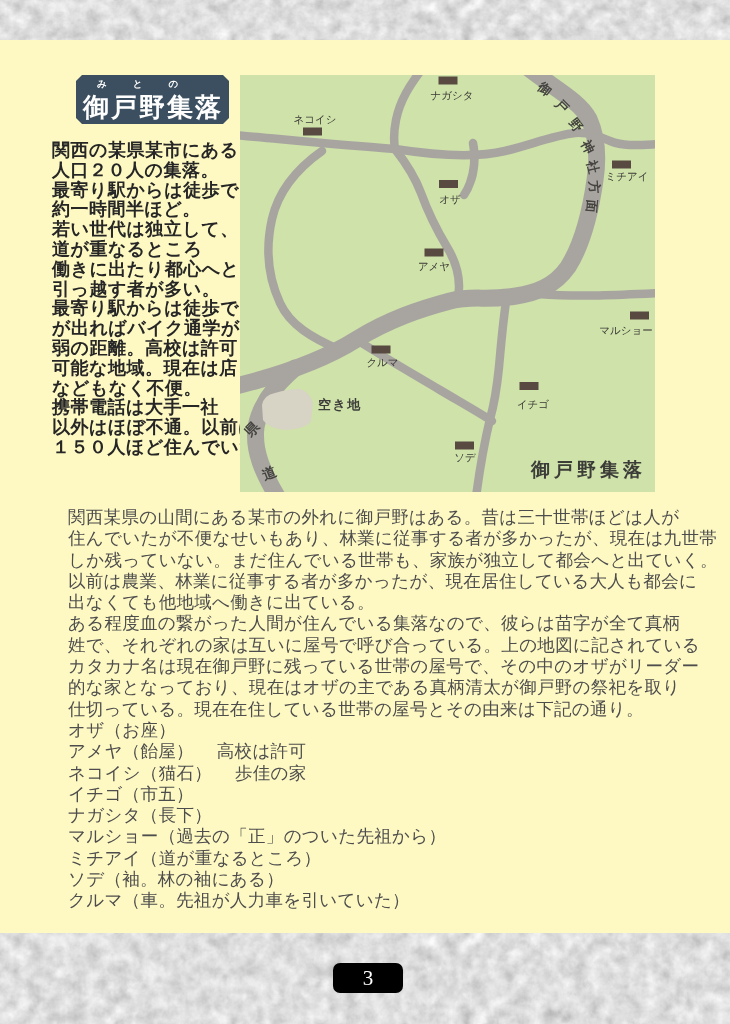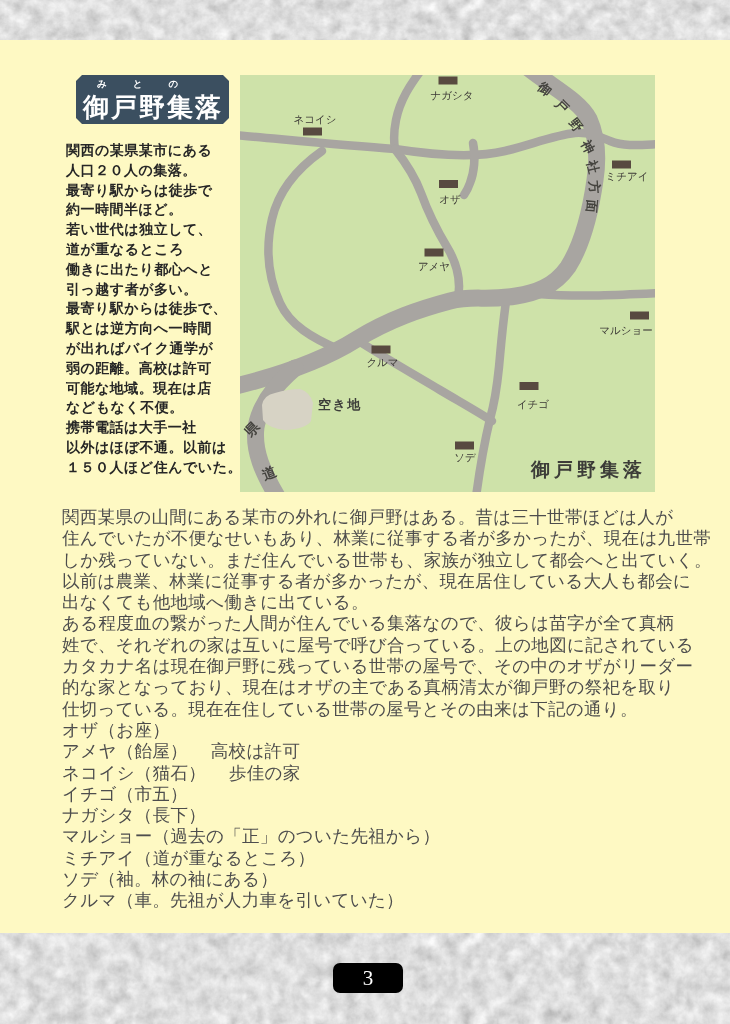--- a/index.html
+++ b/index.html
@@ -11,41 +11,41 @@
 
   
   .title-plate{position:absolute;left:76px;top:75px;width:153px;height:49px;background:#3b4f60;
      clip-path:polygon(6px 0,147px 0,153px 6px,153px 43px,147px 49px,6px 49px,0 43px,0 6px);}
   .furigana{position:absolute;left:21px;top:3px;color:#ffffff;font-size:9.5px;letter-spacing:26px;
      white-space:nowrap;font-family:"Liberation Serif","DejaVu Serif",serif;font-weight:bold;}
   .title-text{position:absolute;left:7px;top:15px;color:#ffffff;font-size:26px;font-weight:bold;
      letter-spacing:2px;white-space:nowrap;font-family:"Liberation Serif","DejaVu Serif",serif;}
 
   
-  .sidebar{position:absolute;left:66px;top:141px;width:178px;color:#262626;font-weight:bold;
-     font-size:14px;letter-spacing:0.5px;}
+  .sidebar{position:absolute;left:52px;top:141px;width:178px;color:#262626;font-weight:bold;
+     font-size:18px;letter-spacing:0.5px;}
   .sline{height:19.8px;line-height:19.8px;white-space:nowrap;}
 
   
   .map{position:absolute;left:240px;top:75px;width:415px;height:417px;}
   .map svg{display:block;}
   .mlabel{font-size:10.5px;fill:#3b3835;text-anchor:middle;
      font-family:"Liberation Sans","DejaVu Sans",sans-serif;}
   .roadchar{font-size:13px;fill:#45443f;font-weight:bold;text-anchor:middle;
      font-family:"Liberation Sans","DejaVu Sans",sans-serif;}
   .kendochar{font-size:14px;fill:#45443f;font-weight:bold;text-anchor:middle;
      font-family:"Liberation Sans","DejaVu Sans",sans-serif;}
   .akichi{font-size:13px;fill:#3d3d3a;font-weight:bold;letter-spacing:1.5px;
      font-family:"Liberation Sans","DejaVu Sans",sans-serif;}
   .corner{font-size:19px;fill:#3c3c38;font-weight:bold;letter-spacing:4px;
      font-family:"Liberation Sans","DejaVu Sans",sans-serif;}
 
   
   .body-block{position:absolute;left:62px;top:507px;color:#4d4d4d;font-size:17.5px;letter-spacing:0.3px;}
-  .pline,.hline{height:21.3px;line-height:21.3px;white-space:nowrap;}
+  .pline,.hline{height:21.3px;line-height:21.3px;white-space:nowrap;margin-left:6px;}
 
   
   .page-num{position:absolute;left:333px;top:963px;width:70px;height:30px;background:#000000;
      border-radius:7px;color:#ffffff;text-align:center;line-height:30px;font-size:21px;
      font-family:"Liberation Serif","DejaVu Serif",serif;}
 </style>
 </head>
 <body>
 
 <div class="page">
@@ -73,21 +73,20 @@
 
   <div class="sline">関西の某県某市にある</div>
       <div class="sline">人口２０人の集落。</div>
       <div class="sline">最寄り駅からは徒歩で</div>
       <div class="sline">約一時間半ほど。</div>
       <div class="sline">若い世代は独立して、</div>
       <div class="sline">道が重なるところ</div>
       <div class="sline">働きに出たり都心へと</div>
       <div class="sline">引っ越す者が多い。</div>
       <div class="sline">最寄り駅からは徒歩で、</div>
-      <div class="sline">駅とは逆方向へ一時間</div>
       <div class="sline">が出ればバイク通学が</div>
       <div class="sline">弱の距離。高校は許可</div>
       <div class="sline">可能な地域。現在は店</div>
       <div class="sline">などもなく不便。</div>
       <div class="sline">携帯電話は大手一社</div>
       <div class="sline">以外はほぼ不通。以前は</div>
       <div class="sline">１５０人ほど住んでいた。</div>
     </div>
 
   <div class="map">

